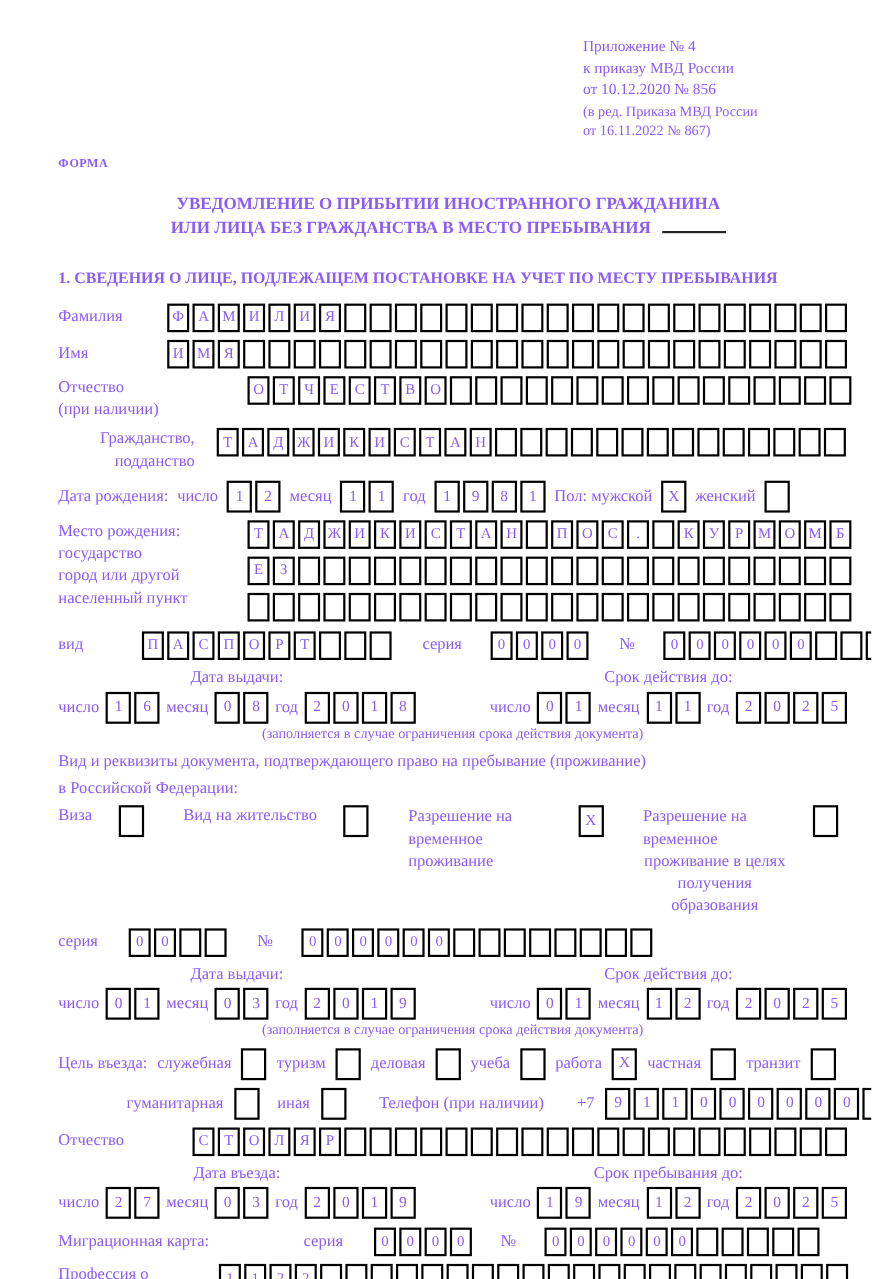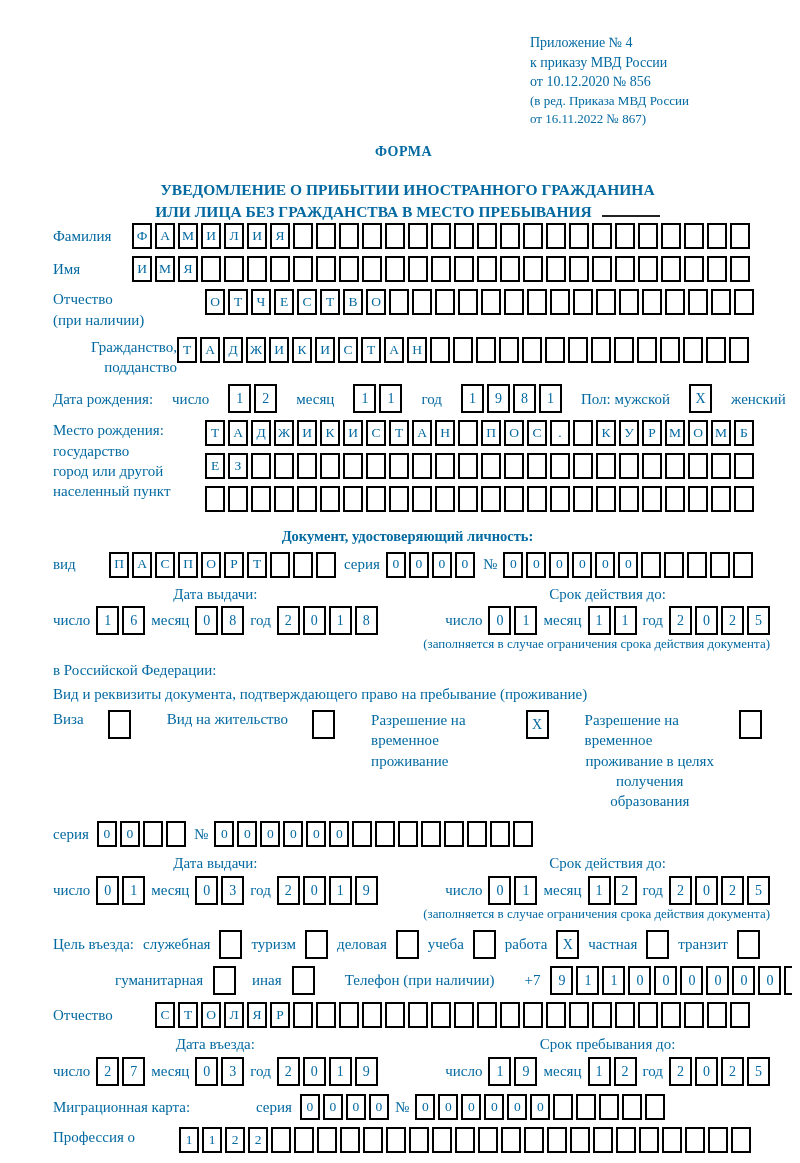--- a/index.html
+++ b/index.html
@@ -1,48 +1,48 @@
 <!DOCTYPE html>
 <html><head>
 <meta charset="utf-8">
 <style>
   html,body{margin:0;padding:0;background:#fff;}
   .page{
     width:792px;height:1163px;box-sizing:border-box;
     padding:34px 30px 10px 53px;
     font-family:"Liberation Serif","DejaVu Serif",serif;
-    color:#0369a1;font-size:15px;line-height:1.25;overflow:hidden;background:#fff;
+    color:#8b5cf6;font-size:15px;line-height:1.25;overflow:hidden;background:#fff;
   }
   .hdr{margin-left:477px;font-size:14px;}
   .hdr div{margin-bottom:2px;}
   .hdr .small{font-size:13px;}
-  .forma{font-weight:bold;text-align:center;padding-right:8px;margin-top:16px;font-size:14px;letter-spacing:.5px;}
+  .forma{font-weight:bold;text-align:left;padding-right:8px;margin-top:16px;font-size:11px;letter-spacing:.5px;}
   .title{font-weight:bold;text-align:center;margin-top:18px;font-size:15.5px;line-height:1.45;}
   .uline{display:inline-block;width:58px;border-bottom:2px solid #222;height:12px;margin-left:10px;}
   .sec-h{font-weight:bold;margin-top:24px;margin-bottom:14px;font-size:14.5px;}
-  .row{display:flex;align-items:center;margin-bottom:7px;}
+  .row{display:flex;align-items:center;margin-bottom:7px;gap:20px;}
   .row.top{align-items:flex-start;}
   .lbl{flex:none;}
   .lbl2{line-height:1.35;}
   .cells{display:inline-flex;gap:3px;flex:none;flex-wrap:nowrap;}
   .cell{
     width:16px;height:22px;border:2px solid #000;flex:none;
     display:inline-flex;align-items:center;justify-content:center;
     font-size:13.5px;background:#fff;
   }
   .cb .cell{width:19px;height:25px;font-size:14px;}
   .w79{width:79px;}  .w124{width:124px;text-align:right;} .w152{width:152px;} .w60{width:56px;}
   .w102{width:102px;} .w126{width:126px;} .w175{width:175px;}
   .gap8{margin-left:8px;} .gap6{margin-left:6px;} .gap12{margin-left:12px;} .gap20{margin-left:20px;}
   .stack .cells{margin-bottom:7px;display:flex;}
   .doc-h{font-weight:bold;text-align:center;margin:8px 0 6px 0;font-size:14.5px;}
   .dpair{display:flex;justify-content:space-between;width:717px;margin-bottom:2px;}
   .dg-h{text-align:center;margin-bottom:3px;}
   .dg-c{display:flex;align-items:center;gap:6px;}
-  .note-r{font-size:13px;text-align:right;width:717px;margin:-1px 0 8px 0;}
+  .note-r{font-size:13px;text-align:center;width:717px;margin:-1px 0 8px 0;}
   .res-l{margin-bottom:6px;}
   .optml{line-height:1.35;}
   .optml .c2{text-align:center;}
   .legal-cells .cells{margin-bottom:8px;display:flex;}
 </style>
 </head>
 <body>
 
 <div class="page">
 
@@ -54,20 +54,21 @@
     <div class="small">от 16.11.2022 № 867)</div>
   </div>
 
   <div class="forma">ФОРМА</div>
 
   <div class="title">
     <div>УВЕДОМЛЕНИЕ О ПРИБЫТИИ ИНОСТРАННОГО ГРАЖДАНИНА</div>
     <div><span>ИЛИ ЛИЦА БЕЗ ГРАЖДАНСТВА В МЕСТО ПРЕБЫВАНИЯ</span><span class="uline"></span></div>
   </div>
 
+  <div class="sec-h">1. СВЕДЕНИЯ О ЛИЦЕ, ПОДЛЕЖАЩЕМ ПОСТАНОВКЕ НА УЧЕТ ПО МЕСТУ ПРЕБЫВАНИЯ</div>
 
   <div class="row">
     <span class="lbl w79">Фамилия</span>
     <span class="cells">
         <span class="cell">Ф</span>
         <span class="cell">А</span>
         <span class="cell">М</span>
         <span class="cell">И</span>
         <span class="cell">Л</span>
         <span class="cell">И</span>
@@ -188,21 +189,21 @@
         <span class="cell"></span>
         <span class="cell"></span>
         <span class="cell"></span>
         <span class="cell"></span>
         <span class="cell"></span>
         <span class="cell"></span>
         <span class="cell"></span>
       </span>
   </div>
 
-  <div class="row" style="gap:19px;">
+  <div class="row" style="gap:8px;">
     <span class="lbl">Дата рождения:</span>
     <span class="lbl">число</span>
     <span class="cells cb">
         <span class="cell">1</span>
         <span class="cell">2</span>
       </span>
     <span class="lbl">месяц</span>
     <span class="cells cb">
         <span class="cell">1</span>
         <span class="cell">1</span>
@@ -306,21 +307,20 @@
           <span class="cell"></span>
           <span class="cell"></span>
           <span class="cell"></span>
           <span class="cell"></span>
           <span class="cell"></span>
           <span class="cell"></span>
         </span>
     </span>
   </div>
 
-  <div class="doc-h">Документ, удостоверяющий личность:</div>
   <div class="row">
     <span class="lbl w60">вид</span>
     <span class="cells">
         <span class="cell">П</span>
         <span class="cell">А</span>
         <span class="cell">С</span>
         <span class="cell">П</span>
         <span class="cell">О</span>
         <span class="cell">Р</span>
         <span class="cell">Т</span>
@@ -392,22 +392,22 @@
             <span class="cell">2</span>
             <span class="cell">0</span>
             <span class="cell">2</span>
             <span class="cell">5</span>
           </span>
       </div>
     </div>
   </div>
   <div class="note-r">(заполняется в случае ограничения срока действия документа)</div>
 
+  <div class="res-l">Вид и реквизиты документа, подтверждающего право на пребывание (проживание)</div>
   <div class="res-l">в Российской Федерации:</div>
-  <div class="res-l">Вид и реквизиты документа, подтверждающего право на пребывание (проживание)</div>
 
   <div class="row top" style="gap:24px;margin-bottom:10px;">
     <span class="lbl">Виза</span>
     <span class="cells cb">
         <span class="cell"></span>
       </span>
     <span class="lbl gap12">Вид на жительство</span>
     <span class="cells cb">
         <span class="cell"></span>
       </span>

